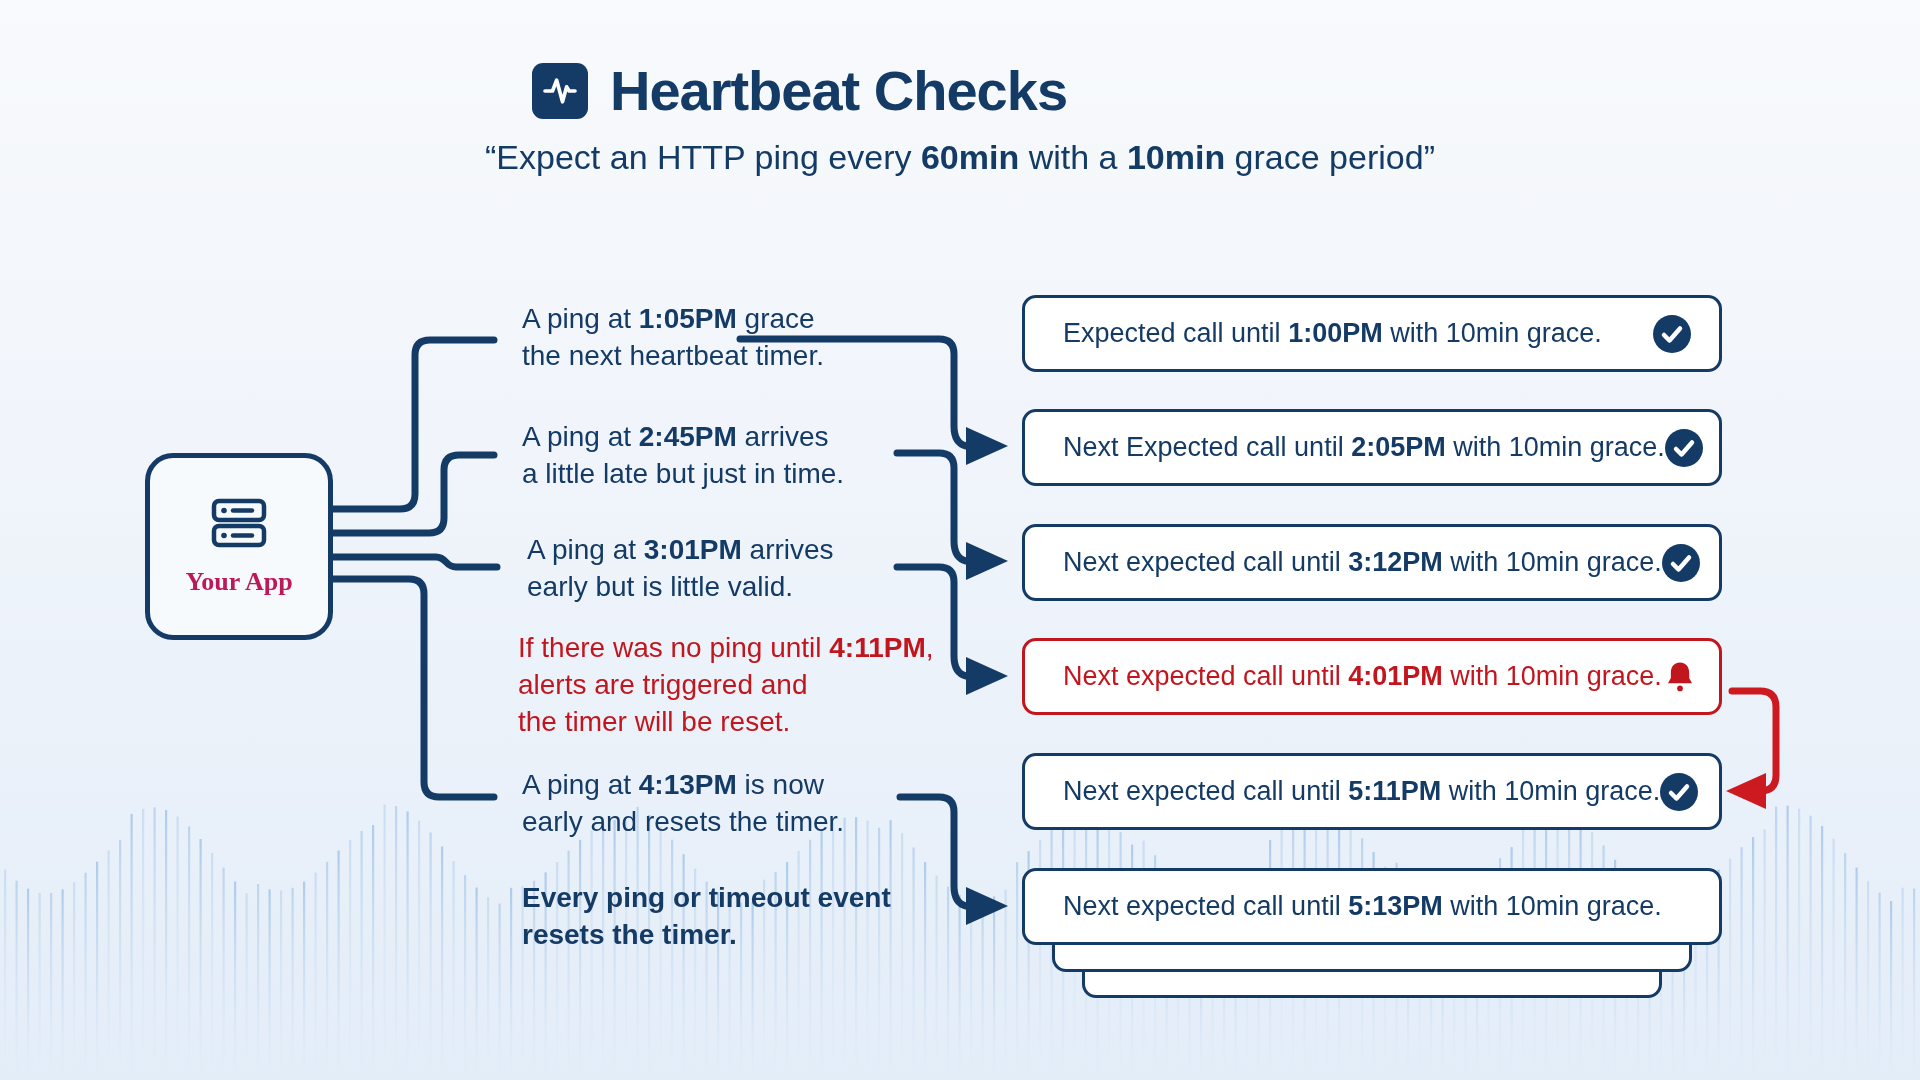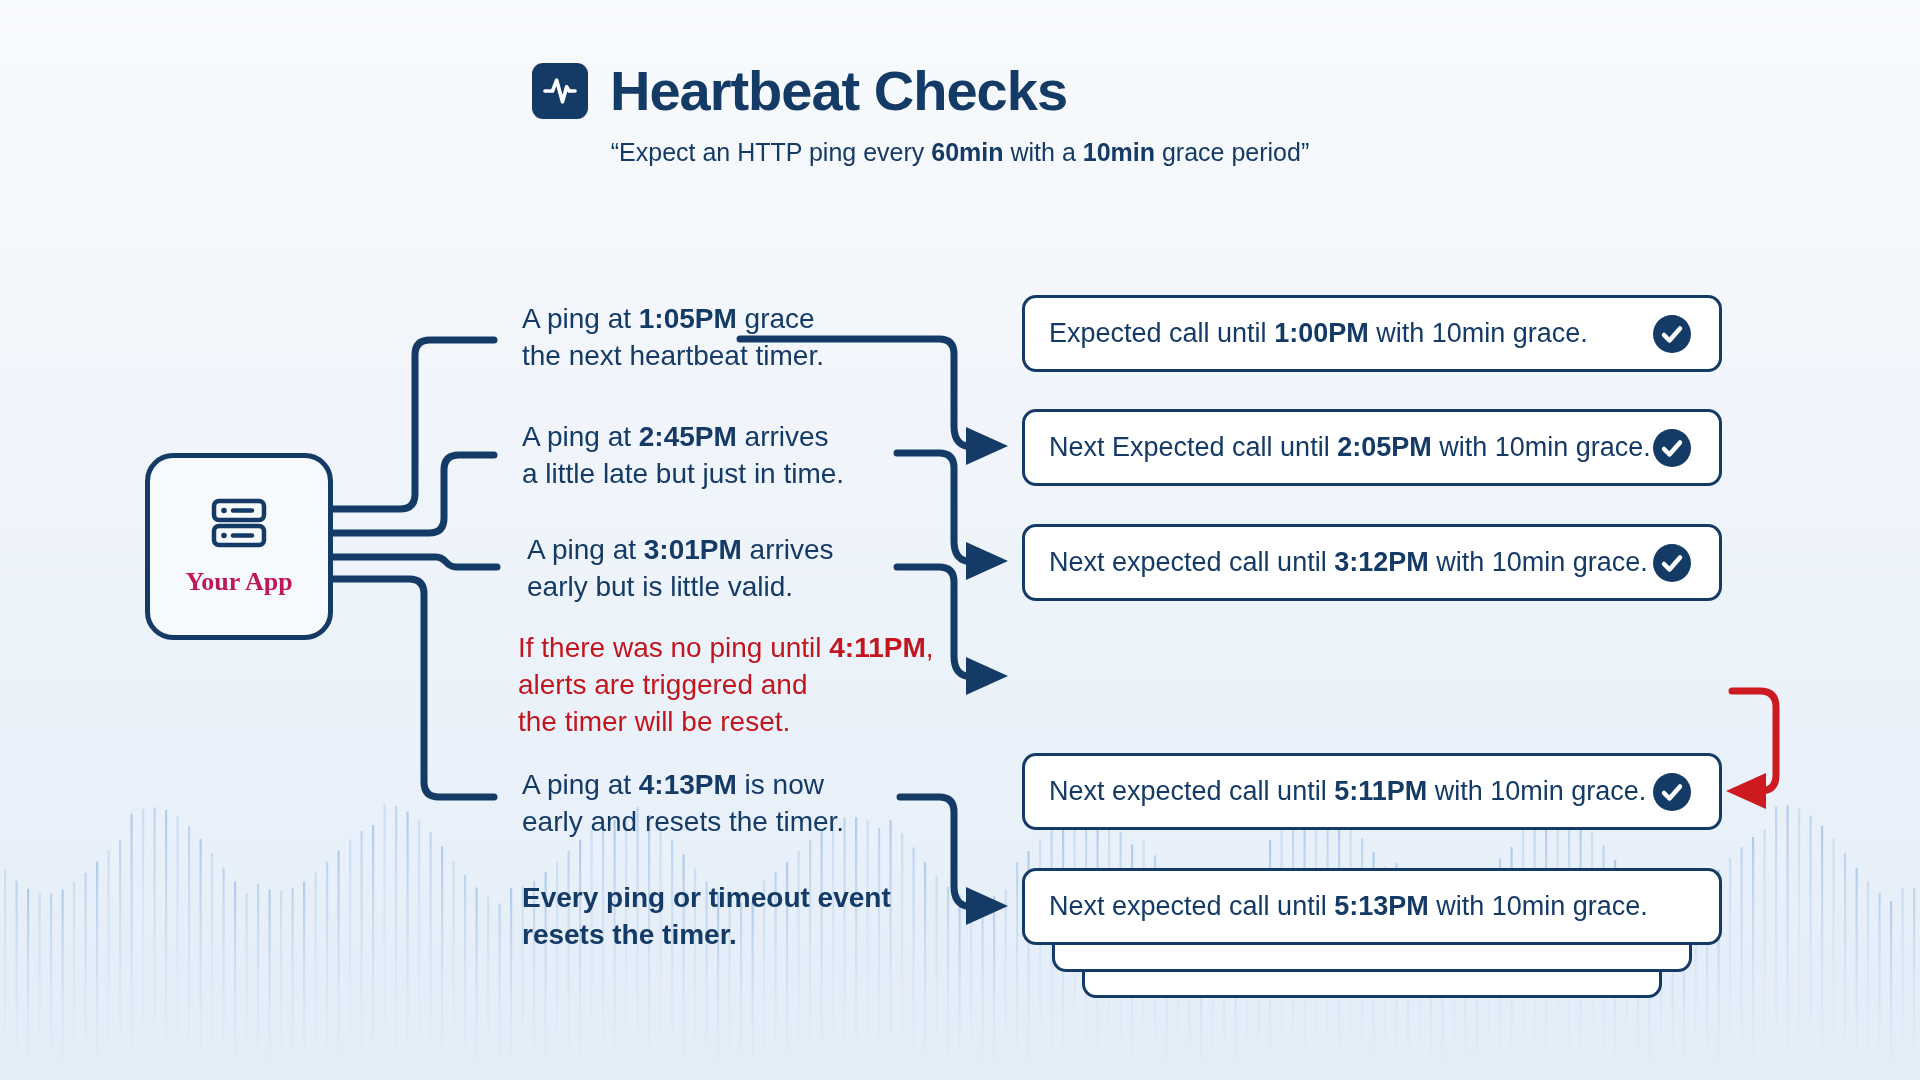--- a/index.html
+++ b/index.html
@@ -14,40 +14,40 @@
   
   #bg-ticks{ position:absolute; left:0; top:0; width:1920px; height:1080px; z-index:0; }
 
   
   #connectors{ position:absolute; left:0; top:0; width:1920px; height:1080px; z-index:2; pointer-events:none; }
 
   
   .header{ position:absolute; top:58px; left:0; width:1599px; display:flex; justify-content:center; align-items:center; gap:22px; z-index:4; }
   .title-icon{ width:56px; height:56px; border-radius:11px; background:#143a66; display:flex; align-items:center; justify-content:center; }
   .page-title{ font-size:56px; font-weight:700; color:#143a66; letter-spacing:-1px; }
-  .subtitle{ position:absolute; top:138px; left:0; width:1920px; text-align:center; font-size:25px; color:#143a66; z-index:4; }
+  .subtitle{ position:absolute; top:138px; left:0; width:1920px; text-align:center; font-size:34px; color:#143a66; z-index:4; }
   .b{ font-weight:700; }
 
   
   .app-box{
     position:absolute; left:145px; top:453px; width:188px; height:187px;
     background:#f7fafd; border:5px solid #143a66; border-radius:28px; z-index:4;
     display:flex; flex-direction:column; align-items:center; justify-content:center; gap:14px;
   }
   .app-label{ font-size:26px; font-weight:700; color:#be185d;font-family:Liberation Serif, serif; }
 
   
   .event{ position:absolute; z-index:4; color:#143a66; font-size:28px; line-height:37px; white-space:nowrap; }
   .event.red{ color:#c2161e; }
 
   
   .check-box{
     position:absolute; left:1022px; width:700px; height:77px;
     background:#ffffff; border:3.5px solid #143a66; border-radius:14px; z-index:4;
-    display:flex; align-items:center; padding:0 28px 0 24px;
+    display:flex; align-items:center; padding:0 28px 0 38px;
   }
   .check-box .box-text{ font-size:27px; color:#143a66; white-space:nowrap; flex:1; }
   .check-box.alert{ border-color:#c2161e; }
   .check-box.alert .box-text{ color:#c2161e; }
   .badge{ display:flex; align-items:center; justify-content:center; }
 
   .stack-shadow{
     position:absolute; background:#ffffff; border:3.5px solid #143a66; border-radius:14px;
   }
   #stack-shadow-1{ left:1052px; top:892px; width:640px; height:80px; z-index:3; }
@@ -342,20 +342,29 @@
   <div class="check-box" style="top:524px;">
     <div class="box-text"><span>Next expected call until </span><span class="b">3:12PM</span><span> with 10min grace.</span></div>
     <span class="badge">
       <svg width="38" height="38" viewBox="0 0 38 38">
           <circle cx="19" cy="19" r="19" fill="#143a66"></circle>
           <polyline points="11,20 16.5,25.5 27,13.5" fill="none" stroke="#ffffff" stroke-width="4.5" stroke-linecap="round" stroke-linejoin="round"></polyline>
         </svg>
     </span>
   </div>
 
+  <div class="check-box alert" style="top:638px;">
+    <div class="box-text"><span>Next expected call until </span><span class="b">4:01PM</span><span> with 10min grace.</span></div>
+    <span class="badge">
+      <svg width="36" height="36" viewBox="0 0 24 24" fill="#c2161e">
+        <path d="M12 2.3c-3.7 0-6.1 2.9-6.1 6.6v3.7L4 16.1h16l-1.9-3.5V8.9c0-3.7-2.4-6.6-6.1-6.6z"></path>
+        <circle cx="12" cy="19.6" r="1.9"></circle>
+      </svg>
+    </span>
+  </div>
 
   <div class="check-box" style="top:753px;">
     <div class="box-text"><span>Next expected call until </span><span class="b">5:11PM</span><span> with 10min grace.</span></div>
     <span class="badge">
       <svg width="38" height="38" viewBox="0 0 38 38">
           <circle cx="19" cy="19" r="19" fill="#143a66"></circle>
           <polyline points="11,20 16.5,25.5 27,13.5" fill="none" stroke="#ffffff" stroke-width="4.5" stroke-linecap="round" stroke-linejoin="round"></polyline>
         </svg>
     </span>
   </div>

